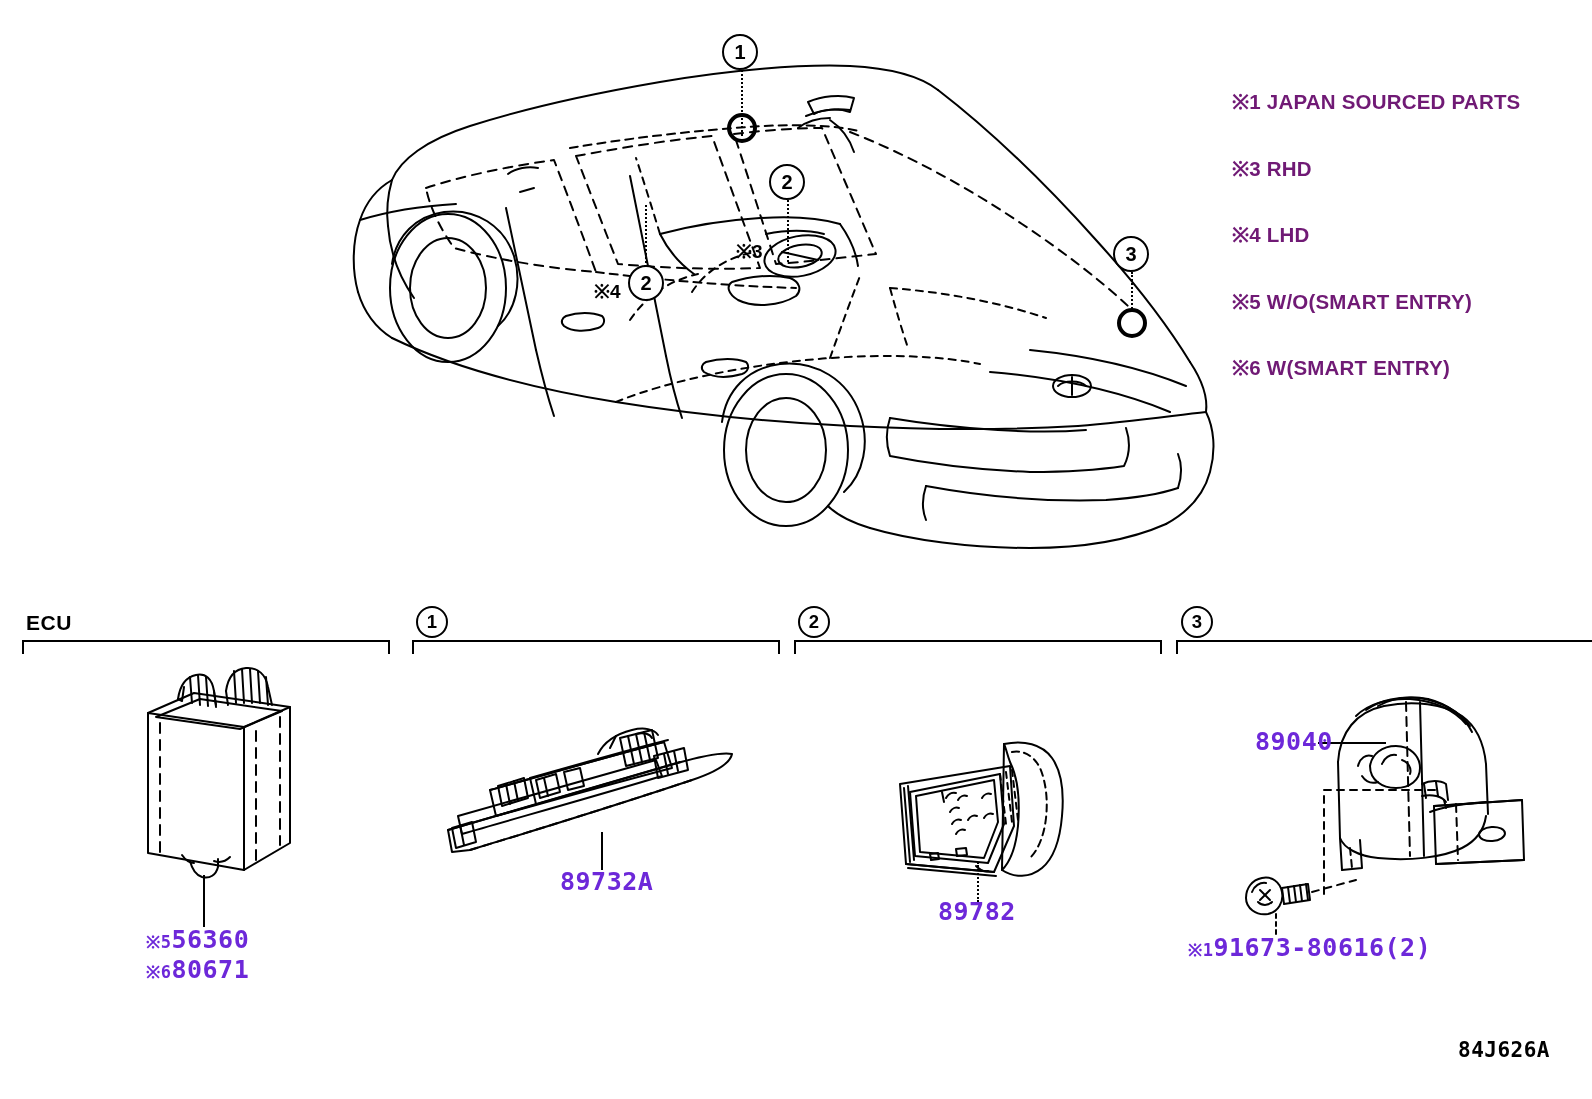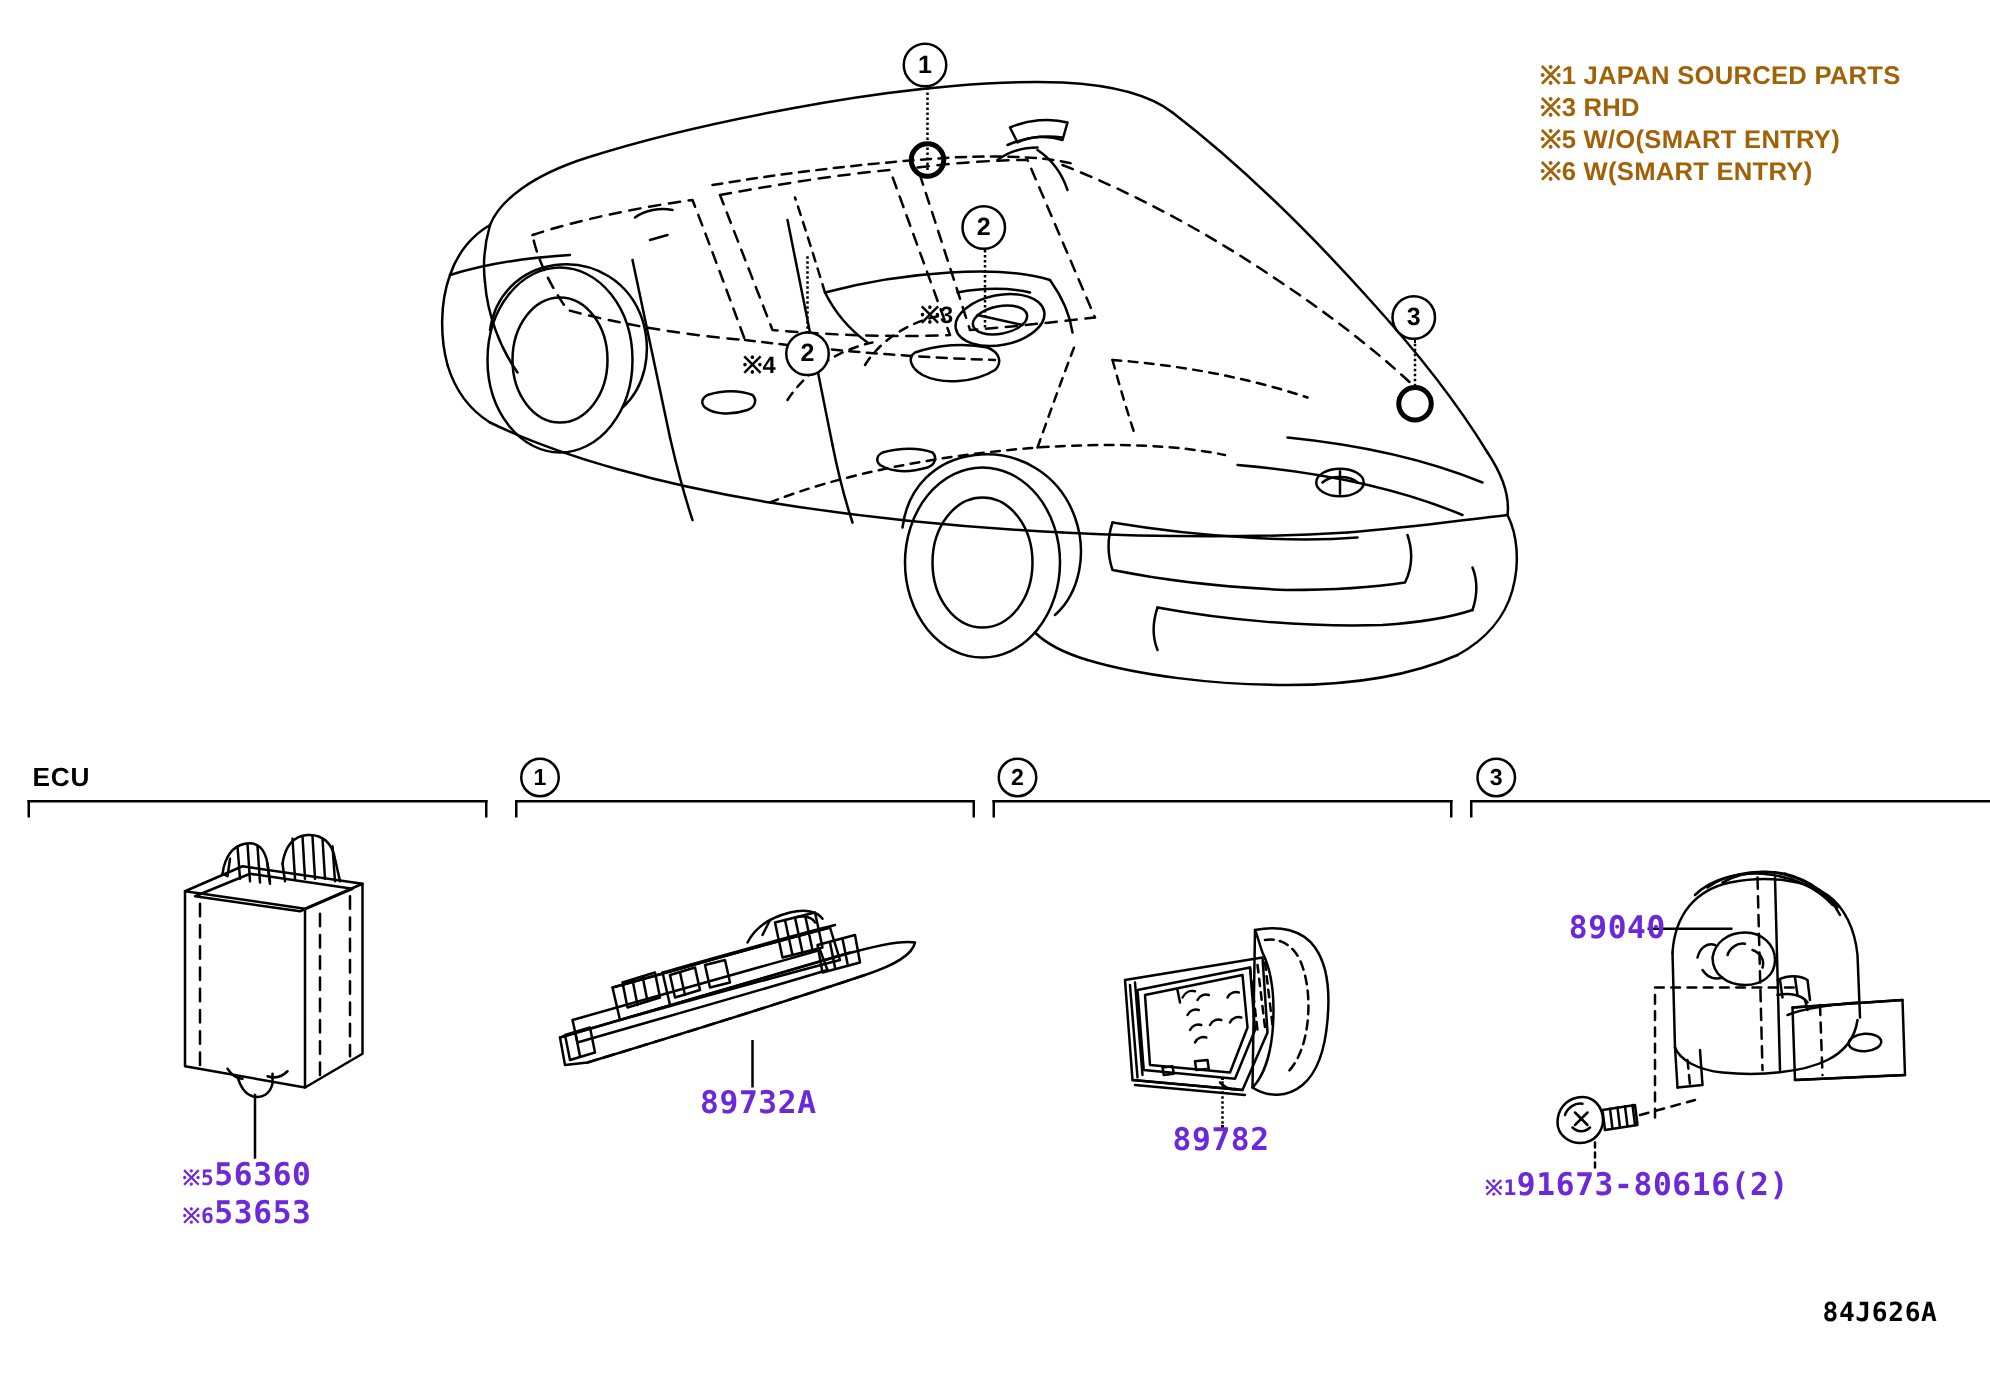--- a/index.html
+++ b/index.html
@@ -29,21 +29,22 @@
     top: 48px;
     width: 360px;
   }
   #legend .legend-line {
     font-family: "Liberation Sans", sans-serif;
     font-size: 20.5px;
     font-weight: 700;
     line-height: 25.5px;
     letter-spacing: 0.2px;
     white-space: nowrap;
-    color: #a16207;
+    color: #701a75;
+    margin-top: 41px;
   }
 
   
   #car-illustration {
     left: 330px;
     top: 20px;
     width: 900px;
     height: 560px;
   }
   #car-illustration svg { display: block; }
@@ -154,20 +155,21 @@
   }
 </style>
 </head>
 <body>
 
 <div class="stage">
 
   <div class="abs" id="legend">
     <div class="legend-line">※1 JAPAN SOURCED PARTS</div>
     <div class="legend-line">※3 RHD</div>
+    <div class="legend-line">※4 LHD</div>
     <div class="legend-line">※5 W/O(SMART ENTRY)</div>
     <div class="legend-line">※6 W(SMART ENTRY)</div>
   </div>
 
   <div class="abs" id="car-illustration">
     <svg width="900" height="560" viewBox="0 0 900 560" fill="none" stroke="#000" stroke-width="2" stroke-linecap="round" stroke-linejoin="round">
 
       <path d="M62 160 C70 140 96 120 140 106 C190 90 260 74 330 62 C400 50 470 44 520 46
                C560 48 590 56 608 70"></path>
       <path d="M608 70 C660 110 714 162 766 220 C806 264 838 306 860 342"></path>
@@ -344,21 +346,21 @@
       <path d="M60 196 C62 204 66 210 72 212 C80 214 86 210 88 202 L88 194"></path>
       <path d="M52 190 C56 196 60 198 64 198"></path>
       <path d="M84 196 C90 198 96 196 100 192"></path>
     </svg>
   </div>
   <div class="abs leader-solid" style="left:203px; top:875px; height:52px;"></div>
   <div class="abs part-num" style="left:146px; top:925px;">
     <span class="kn">※5</span><span>56360</span>
   </div>
   <div class="abs part-num" style="left:146px; top:955px;">
-    <span class="kn">※6</span><span>53653</span>
+    <span class="kn">※6</span><span>80671</span>
   </div>
 
   <div class="abs" style="left:440px; top:712px; width:300px; height:150px;">
     <svg width="300" height="150" viewBox="0 0 300 150" fill="none" stroke="#000" stroke-width="2" stroke-linecap="round" stroke-linejoin="round">
 
       <path d="M12 140 L8 118 C70 100 150 76 234 52 C262 44 282 40 292 42
                C290 52 276 60 252 68 C186 90 96 118 30 138 Z"></path>
       <path d="M8 118 C74 98 156 74 240 50"></path>
 
       <path d="M22 122 L18 104 C74 88 146 68 216 48 L222 64 C156 84 84 104 22 122 Z"></path>

